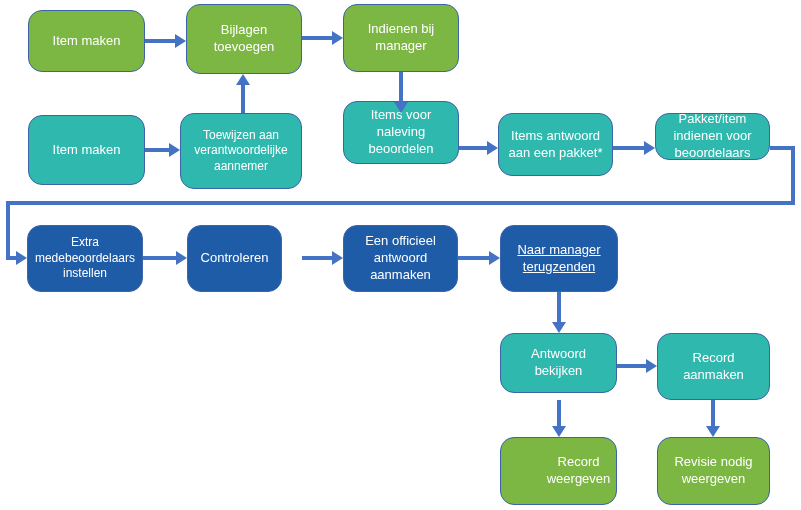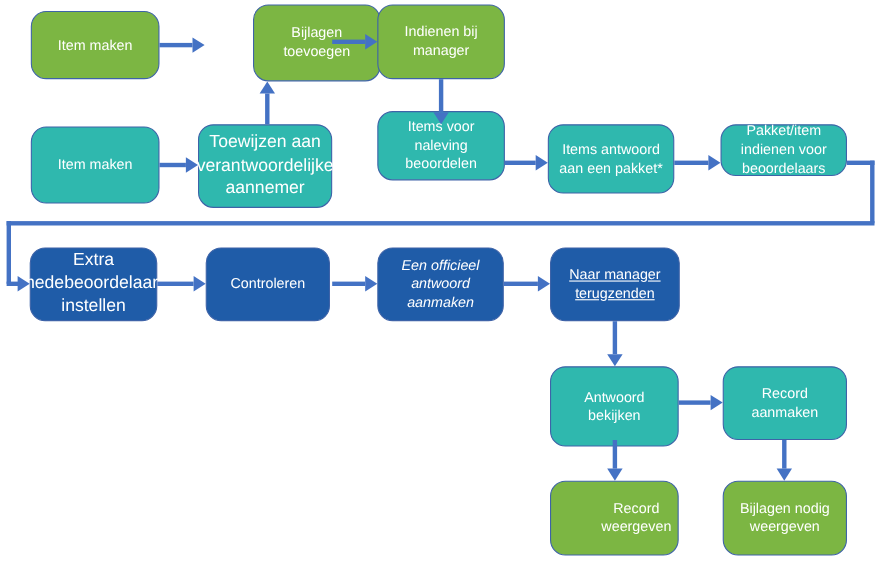--- a/index.html
+++ b/index.html
@@ -24,36 +24,36 @@
     font-size: 13px;
     line-height: 1.3;
     border-radius: 14px;
     border: 1.5px solid var(--c-border, #3e63a8);
     padding: 0 8px;
     box-sizing: border-box;
   }
   .fill-green { background: var(--c-green, #7cb643); }
   .fill-teal  { background: var(--c-teal, #2fb8ae); }
   .fill-blue  { background: var(--c-blue, #1f5ca8); }
-  .small { font-size: 16px; padding: 0 2px; }
+  .small { font-size: 12px; padding: 0 2px; }
 
   
   .node[data-name="node-item-maken-top"]            { left: 28px;  top: 10px;  width: 117px; height: 62px; }
-  .node[data-name="node-bijlagen-toevoegen"]        { left: 186px; top: 4px;   width: 116px; height: 70px; margin-left: 44px; }
+  .node[data-name="node-bijlagen-toevoegen"]        { left: 186px; top: 4px;   width: 116px; height: 70px; }
   .node[data-name="node-indienen-bij-manager"]      { left: 343px; top: 4px;   width: 116px; height: 68px; }
   .node[data-name="node-item-maken-bottom"]         { left: 28px;  top: 115px; width: 117px; height: 70px; }
   .node[data-name="node-toewijzen-aannemer"]        { left: 180px; top: 113px; width: 122px; height: 76px; }
   .node[data-name="node-items-voor-naleving"]       { left: 343px; top: 101px; width: 116px; height: 63px; }
   .node[data-name="node-items-toewijzen-pakket"]    { left: 498px; top: 113px; width: 115px; height: 63px; }
   .node[data-name="node-pakket-item-indienen"]      { left: 655px; top: 113px; width: 115px; height: 47px; }
   .node[data-name="node-extra-medebeoordelaars"]    { left: 27px;  top: 225px; width: 116px; height: 67px; }
-  .node[data-name="node-controleren"]               { left: 187px; top: 225px; width: 113px; height: 67px; }
-  .node[data-name="node-officieel-antwoord"]        { left: 343px; top: 225px; width: 115px; height: 67px; font-style: italic; }
+  .node[data-name="node-controleren"]               { left: 187px; top: 225px; width: 95px; height: 67px; }
+  .node[data-name="node-officieel-antwoord"]        { left: 343px; top: 225px; width: 115px; height: 67px; }
   .node[data-name="node-naar-manager-terugzenden"]  { left: 500px; top: 225px; width: 118px; height: 67px; text-decoration: underline; }
-  .node[data-name="node-antwoord-bekijken"]         { left: 500px; top: 333px; width: 117px; height: 73px; }
+  .node[data-name="node-antwoord-bekijken"]         { left: 500px; top: 333px; width: 117px; height: 60px; }
   .node[data-name="node-revisie-aanmaken"]          { left: 657px; top: 333px; width: 113px; height: 67px; }
   .node[data-name="node-record-weergeven"]          { left: 500px; top: 437px; width: 117px; height: 68px; padding-left: 48px; }
   .node[data-name="node-revisie-nodig-weergeven"]   { left: 657px; top: 437px; width: 113px; height: 68px; }
 
   
   .ln { position: absolute; background: var(--c-arrow, #4472c4); }
   .ah { position: absolute; width: 0; height: 0; }
   .ah-r { border-top: 7px solid transparent; border-bottom: 7px solid transparent; border-left: 11px solid var(--c-arrow, #4472c4); }
   .ah-d { border-left: 7px solid transparent; border-right: 7px solid transparent; border-top: 11px solid var(--c-arrow, #4472c4); }
   .ah-u { border-left: 7px solid transparent; border-right: 7px solid transparent; border-bottom: 11px solid var(--c-arrow, #4472c4); }
@@ -71,21 +71,21 @@
   <div class="node fill-teal" data-name="node-items-voor-naleving">Items voor naleving beoordelen</div>
   <div class="node fill-teal" data-name="node-items-toewijzen-pakket">Items antwoord aan een pakket*</div>
   <div class="node fill-teal" data-name="node-pakket-item-indienen">Pakket/item indienen voor beoordelaars</div>
   <div class="node fill-blue small" data-name="node-extra-medebeoordelaars">Extra medebeoordelaars instellen</div>
   <div class="node fill-blue" data-name="node-controleren">Controleren</div>
   <div class="node fill-blue" data-name="node-officieel-antwoord">Een officieel antwoord aanmaken</div>
   <div class="node fill-blue" data-name="node-naar-manager-terugzenden">Naar manager terugzenden</div>
   <div class="node fill-teal" data-name="node-antwoord-bekijken">Antwoord bekijken</div>
   <div class="node fill-teal" data-name="node-revisie-aanmaken">Record aanmaken</div>
   <div class="node fill-green" data-name="node-record-weergeven">Record weergeven</div>
-  <div class="node fill-green" data-name="node-revisie-nodig-weergeven">Bijlagen nodig weergeven</div>
+  <div class="node fill-green" data-name="node-revisie-nodig-weergeven">Revisie nodig weergeven</div>
 
   <div class="ln" data-name="arrow-line-item-maken-to-bijlagen" style="left:145px; top:39px; width:30px; height:4px;"></div>
   <div class="ah ah-r" data-name="arrow-head-item-maken-to-bijlagen" style="left:175px; top:34px;"></div>
 
   <div class="ln" data-name="arrow-line-bijlagen-to-indienen" style="left:302px; top:36px; width:30px; height:4px;"></div>
   <div class="ah ah-r" data-name="arrow-head-bijlagen-to-indienen" style="left:332px; top:31px;"></div>
 
   <div class="ln" data-name="arrow-line-indienen-to-naleving" style="left:399px; top:72px; width:4px; height:30px;"></div>
   <div class="ah ah-d" data-name="arrow-head-indienen-to-naleving" style="left:394px; top:102px;"></div>
 

